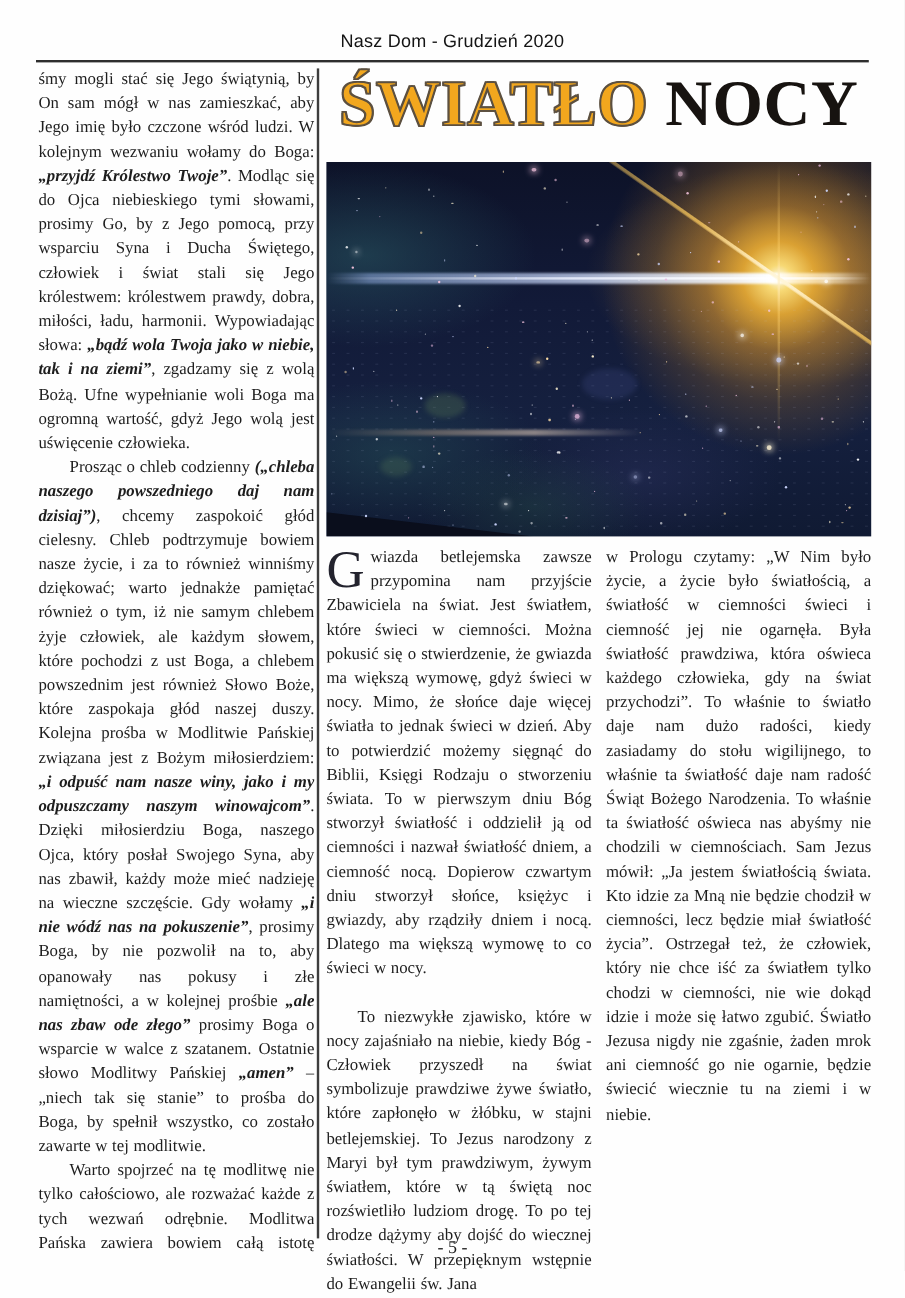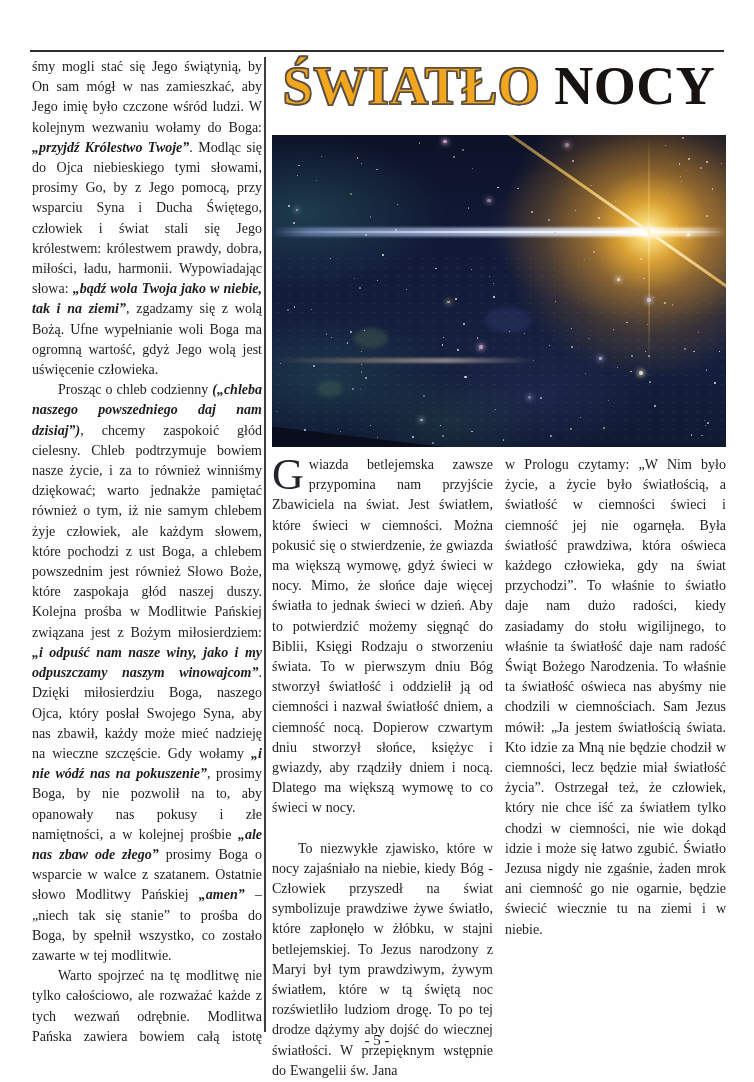--- a/index.html
+++ b/index.html
@@ -67,20 +67,21 @@
   .dropcap{float:left;font-size:44px;line-height:36px;padding:2px 5px 0 0;color:#23232e;}
   
   .page-number{position:absolute;top:1032px;left:0;width:754px;text-align:center;
     font-size:15px;color:#1d1d1d;}
 </style>
 </head>
 <body>
 
 <div class="page">
 
+  <div class="masthead">Nasz Dom - Grudzień 2020</div>
   <div class="head-rule"></div>
   <div class="vsep"></div>
 
   <div class="left-col">
     <div>
         <p class="para"><span>śmy mogli stać się Jego świątynią, by On sam mógł w nas zamieszkać, aby Jego imię było czczone wśród ludzi. W kolejnym wezwaniu wołamy do Boga: </span><span class="bi">„przyjdź Królestwo Twoje”</span><span>. Modląc się do Ojca niebieskiego tymi słowami, prosimy Go, by z Jego pomocą, przy wsparciu Syna i Ducha Świętego, człowiek i świat stali się Jego królestwem: królestwem prawdy, dobra, miłości, ładu, harmonii. Wypowiadając słowa: </span><span class="bi">„bądź wola Twoja jako w niebie, tak i na ziemi”</span><span>, zgadzamy się z wolą Bożą. Ufne wypełnianie woli Boga ma ogromną wartość, gdyż Jego wolą jest uświęcenie człowieka.</span></p>
         <p class="para indent"><span>Prosząc o chleb codzienny </span><span class="bi">(„chleba naszego powszedniego daj nam dzisiaj”)</span><span>, chcemy zaspokoić głód cielesny. Chleb podtrzymuje bowiem nasze życie, i za to również winniśmy dziękować; warto jednakże pamiętać również o tym, iż nie samym chlebem żyje człowiek, ale każdym słowem, które pochodzi z ust Boga, a chlebem powszednim jest również Słowo Boże, które zaspokaja głód naszej duszy. Kolejna prośba w Modlitwie Pańskiej związana jest z Bożym miłosierdziem: </span><span class="bi">„i odpuść nam nasze winy, jako i my odpuszczamy naszym winowajcom”</span><span>. Dzięki miłosierdziu Boga, naszego Ojca, który posłał Swojego Syna, aby nas zbawił, każdy może mieć nadzieję na wieczne szczęście. Gdy wołamy </span><span class="bi">„i nie wódź nas na pokuszenie”</span><span>, prosimy Boga, by nie pozwolił na to, aby opanowały nas pokusy i złe namiętności, a w kolejnej prośbie </span><span class="bi">„ale nas zbaw ode złego”</span><span> prosimy Boga o wsparcie w walce z szatanem. Ostatnie słowo Modlitwy Pańskiej </span><span class="bi">„amen”</span><span> – „niech tak się stanie” to prośba do Boga, by spełnił wszystko, co zostało zawarte w tej modlitwie.</span></p>
         <p class="para indent"><span>Warto spojrzeć na tę modlitwę nie tylko całościowo, ale rozważać każde z tych wezwań odrębnie. Modlitwa Pańska zawiera bowiem całą istotę życia chrześcijańskiego.</span></p>
       </div>
 

